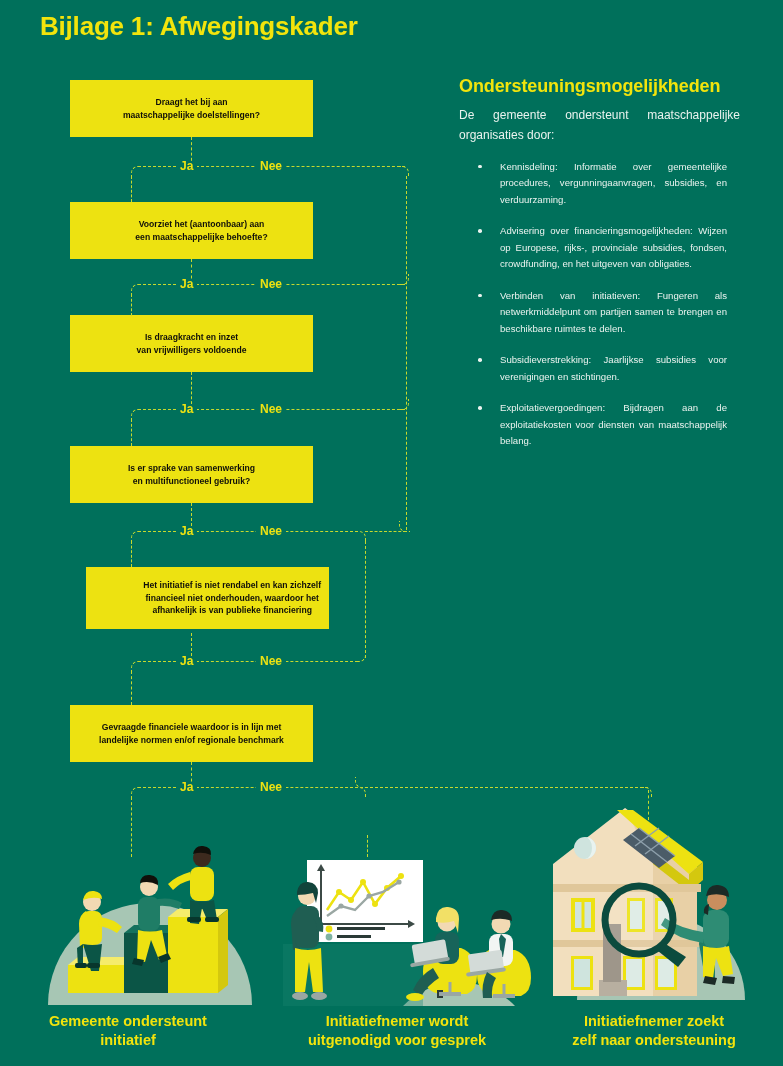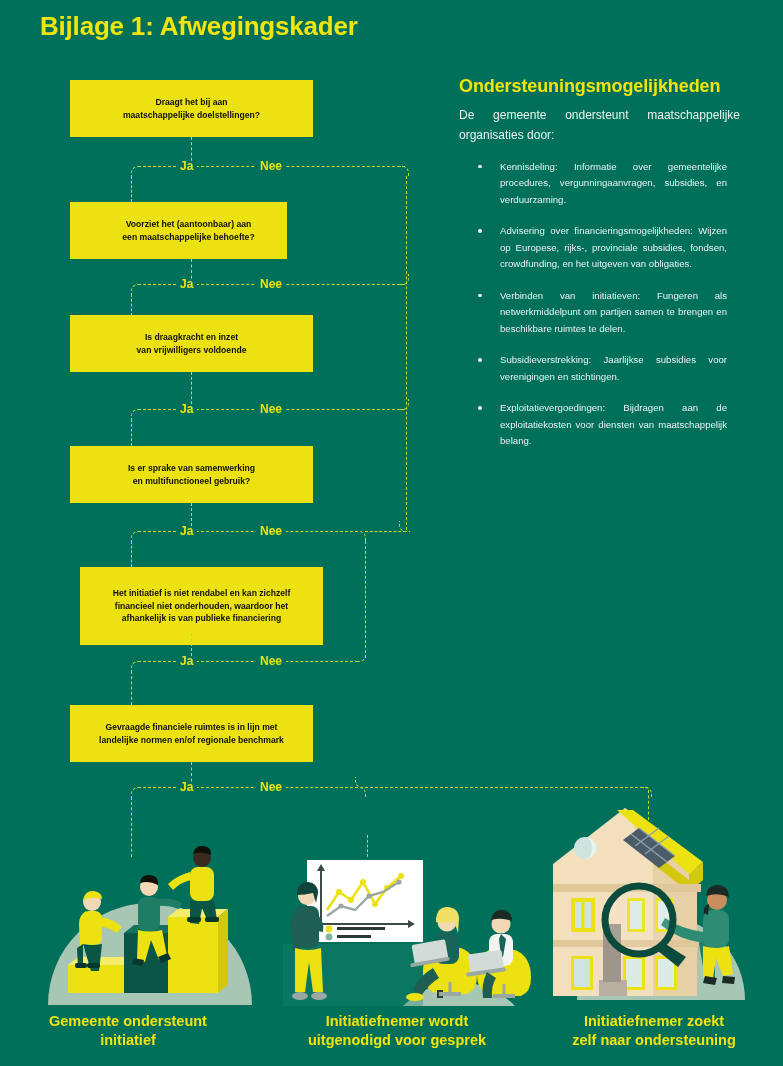--- a/index.html
+++ b/index.html
@@ -108,52 +108,52 @@
 
   <div class="title">Bijlage 1: Afwegingskader</div>
 
   <div class="flow-box" style="left:70px;top:80px;width:243px;height:57px;">
     <span>
       <span>Draagt het bij aan</span>
       <span>maatschappelijke doelstellingen?</span>
     </span>
   </div>
 
-  <div class="flow-box" style="left:70px;top:202px;width:217px;height:57px;padding-left:28px;">
+  <div class="flow-box" style="left:70px;top:202px;width:243px;height:57px;padding-left:28px;">
     <span>
       <span>Voorziet het (aantoonbaar) aan</span>
       <span>een maatschappelijke behoefte?</span>
     </span>
   </div>
 
   <div class="flow-box" style="left:70px;top:315px;width:243px;height:57px;">
     <span>
       <span>Is draagkracht en inzet</span>
       <span>van vrijwilligers voldoende</span>
     </span>
   </div>
 
   <div class="flow-box" style="left:70px;top:446px;width:243px;height:57px;">
     <span>
       <span>Is er sprake van samenwerking</span>
       <span>en multifunctioneel gebruik?</span>
     </span>
   </div>
 
-  <div class="flow-box" style="left:80px;top:567px;width:243px;height:78px;">
+  <div class="flow-box" style="left:86px;top:567px;width:243px;height:62px;justify-content:flex-end;">
     <span>
       <span>Het initiatief is niet rendabel en kan zichzelf</span>
       <span>financieel niet onderhouden, waardoor het</span>
       <span>afhankelijk is van publieke financiering</span>
     </span>
   </div>
 
   <div class="flow-box" style="left:70px;top:705px;width:243px;height:57px;">
     <span>
-      <span>Gevraagde financiele ruimtes is in lijn met</span>
+      <span>Gevraagde financiele waardoor is in lijn met</span>
       <span>landelijke normen en/of regionale benchmark</span>
     </span>
   </div>
 
   <div class="vline" style="left:191px;top:137px;height:29px;"></div>
   <div class="hline" style="left:138px;top:166px;width:53px;"></div>
   <div class="hline" style="left:191px;top:166px;width:214px;"></div>
   <div class="corner" style="left:131px;top:166px;"></div>
   <div class="corner tr" style="left:398px;top:166px;"></div>
   <div class="vline" style="left:131px;top:176px;height:26px;"></div>

